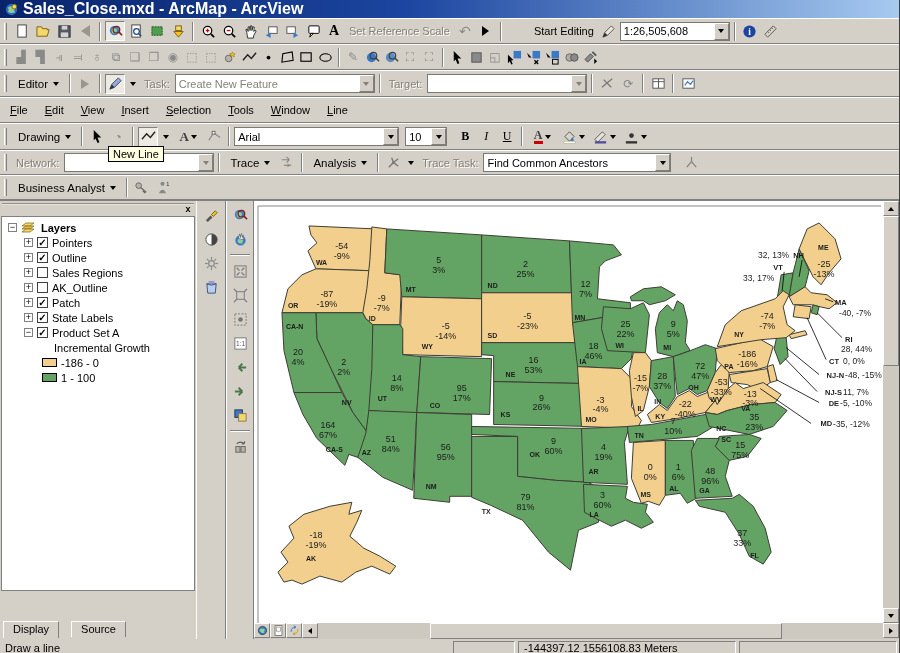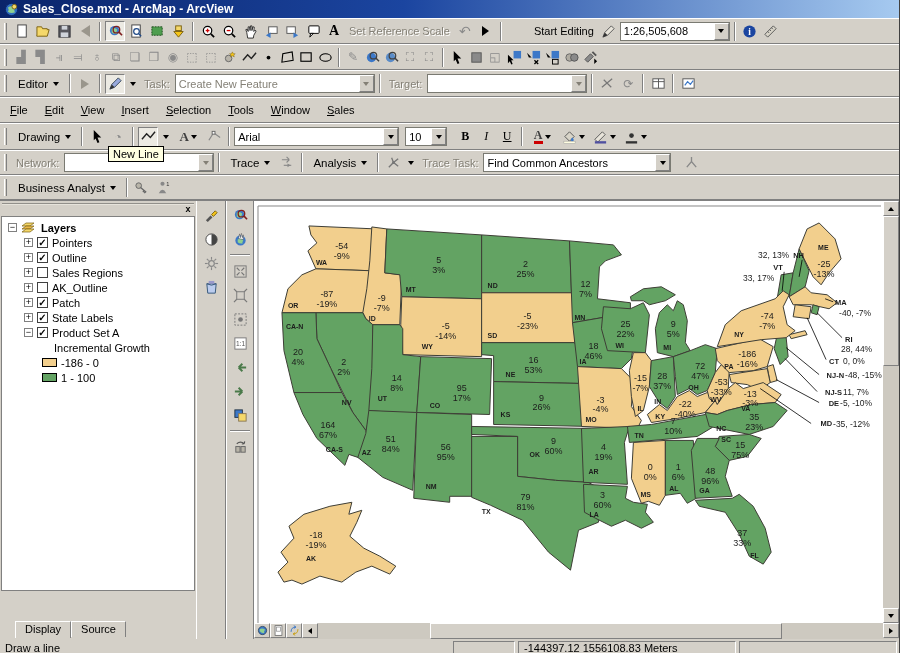--- a/index.html
+++ b/index.html
@@ -1,19 +1,19 @@
 <!DOCTYPE html>
 <html><head>
 <meta charset="utf-8">
 <style>
   html,body{margin:0;padding:0;background:#888;}
   *{box-sizing:border-box;}
   .win{width:900px;height:653px;background:#D4D0C8;font-family:"Liberation Sans",sans-serif;font-size:11px;color:#000;position:relative;overflow:hidden;border-right:1px solid #404040;}
   
-  .title{height:18px;background:linear-gradient(90deg,#0A246A 0%,#1B45A0 45%,#A6CAF0 100%);color:#fff;display:flex;align-items:center;gap:4px;padding:0 4px;font-weight:bold;font-size:12px;}
+  .title{height:18px;background:linear-gradient(90deg,#0A246A 0%,#1B45A0 45%,#A6CAF0 100%);color:#fff;display:flex;align-items:center;gap:4px;padding:0 4px;font-weight:bold;font-size:16px;}
   
   .bar{display:flex;align-items:center;background:#D4D0C8;border-top:1px solid #fff;border-bottom:1px solid #808080;padding:1px 2px;gap:1px;position:relative;}
   .grip{width:3px;height:17px;border-left:1px solid #fff;border-right:1px solid #808080;margin:0 4px 0 2px;}
   .sep{width:2px;height:19px;border-left:1px solid #808080;border-right:1px solid #fff;margin:0 3px;}
   .tb{min-width:20px;height:20px;display:flex;align-items:center;justify-content:center;color:#404040;font-size:12px;}
   .tb.sm{min-width:18px;}
   .tb.pressed{border:1px solid;border-color:#808080 #fff #fff #808080;background:#ECEAE3;}
   .tb.dd{min-width:30px;gap:2px;}
   .gray{color:#8a8a8a;}
   .dtext{color:#848076;text-shadow:1px 1px 0 #fff;padding:0 4px;}
@@ -34,21 +34,21 @@
   
   .main{display:flex;height:439px;border-top:1px solid #808080;}
   .toc{width:196px;display:flex;flex-direction:column;background:#D4D0C8;padding:1px 1px 0 1px;}
   .toc-head{height:12px;display:flex;justify-content:flex-end;align-items:center;margin:1px 1px 0 1px;border-top:2px groove #e6e3db;}
   .toc-x{width:12px;height:11px;font-size:9px;line-height:9px;text-align:center;font-weight:bold;color:#000;}
   .tree{flex:1;background:#fff;border:1px solid #808080;margin-top:1px;overflow:hidden;padding-top:3px;}
   .trow{display:flex;align-items:center;height:15px;gap:4px;white-space:nowrap;}
   .pm{width:9px;height:9px;border:1px solid #808080;background:#fff;font-size:9px;line-height:7px;text-align:center;flex:none;}
   .cb{width:11px;height:11px;border:1px solid #404040;background:#fff;font-size:10px;line-height:10px;text-align:center;font-weight:bold;flex:none;}
   .sw{width:15px;height:9px;border:1px solid #000;flex:none;}
-  .tabs{height:20px;display:flex;align-items:flex-end;padding:1px 2px 2px 14px;gap:0;margin-top:28px;}
+  .tabs{height:20px;display:flex;align-items:flex-end;padding:1px 2px 2px 2px;gap:12px;margin-top:28px;}
   .tab{padding:1px 9px 2px 9px;border:1px solid #808080;border-bottom:none;border-top-color:#fff;border-left-color:#fff;background:#D4D0C8;position:relative;}
   .tab.on{z-index:2;padding-bottom:3px;margin-bottom:-1px;}
   .vts{width:30px;background:#D4D0C8;border-left:1px solid #fff;border-right:1px solid #808080;display:flex;flex-direction:column;align-items:center;padding-top:3px;gap:2px;}
   .vts2{width:28px;}
   .vtb{width:24px;height:22px;display:flex;align-items:center;justify-content:center;color:#555;font-size:12px;}
   .vsep{width:20px;height:2px;border-top:1px solid #808080;border-bottom:1px solid #fff;margin:2px 0;}
   
   .maparea{flex:1;display:flex;flex-direction:column;background:#84cc16;}
   .canvasrow{flex:1;display:flex;min-height:0;}
   #usmap{flex:1;background:#fff;}
@@ -381,21 +381,21 @@
   </div>
 
   <div class="bar menu" style="height:22px">
     <span>File</span>
     <span>Edit</span>
     <span>View</span>
     <span>Insert</span>
     <span>Selection</span>
     <span>Tools</span>
     <span>Window</span>
-    <span>Sales</span>
+    <span>Line</span>
   </div>
 
   <div class="bar" style="height:27px">
     <span class="grip"></span>
     <span class="mbtn">
         <span>Drawing</span>
         <span class="arrow-dn"></span>
       </span>
     <span class="sep"></span>
     <span class="tb">

